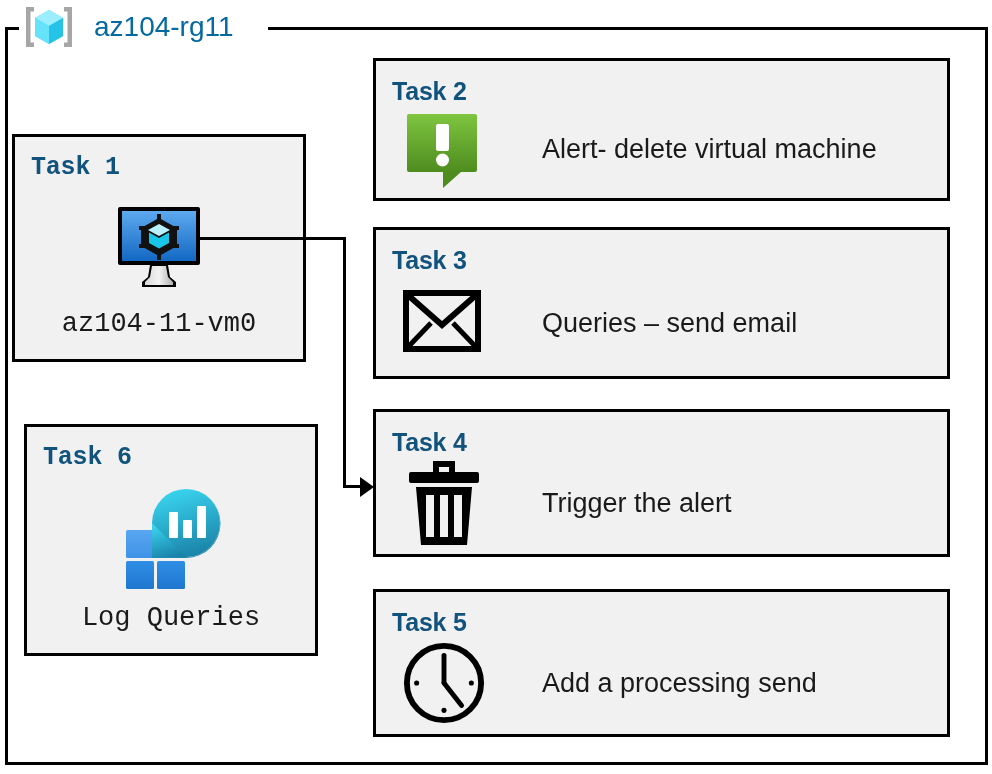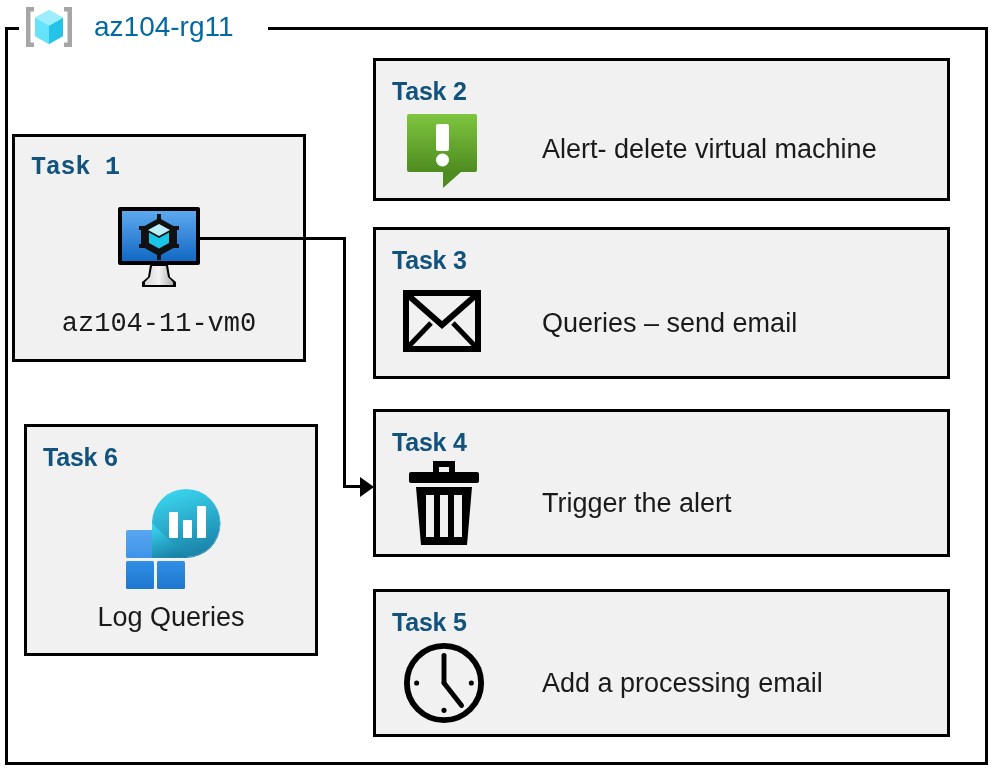--- a/index.html
+++ b/index.html
@@ -40,21 +40,21 @@
     letter-spacing:-0.2px;
     white-space:nowrap;
     margin-top:8px;
   }
   .card-label{
     font-size:27px;color:#1a1a1a;white-space:nowrap;
   }
 
   
   #card-task1{left:12px;top:134px;width:294px;height:228px;font-family:Liberation Mono, monospace;}
-  #card-task6{left:24px;top:424px;width:294px;height:232px;}
+  #card-task6{left:24px;top:424px;width:294px;height:232px;font-family:Liberation Mono, monospace;}
   .left-icon-wrap{
     position:absolute;left:0;top:60px;width:100%;height:100px;
     display:flex;align-items:center;justify-content:center;
   }
   .left-label{
     position:absolute;left:0;bottom:20px;width:100%;text-align:center;
   }
 
   
   #card-task2{left:373px;top:58px;width:577px;height:143px;}
@@ -244,21 +244,21 @@
         <svg width="86" height="86" viewBox="0 0 86 86" xmlns="http://www.w3.org/2000/svg">
           <circle cx="43" cy="43" r="38" fill="none" stroke="#000" stroke-width="6"></circle>
           <circle cx="43" cy="15" r="2.6" fill="#000"></circle>
           <circle cx="43" cy="71" r="2.6" fill="#000"></circle>
           <circle cx="15" cy="43" r="2.6" fill="#000"></circle>
           <circle cx="71" cy="43" r="2.6" fill="#000"></circle>
           <path d="M43 43 L43 17" stroke="#000" stroke-width="5" stroke-linecap="round" fill="none"></path>
           <path d="M43 43 L61 66" stroke="#000" stroke-width="5" stroke-linecap="round" fill="none"></path>
         </svg>
       </div>
-      <div class="card-label right-label">Add a processing email</div>
+      <div class="card-label right-label">Add a processing send</div>
     </div>
   </div>
 
   <div class="conn" id="conn-h1"></div>
   <div class="conn" id="conn-v"></div>
   <div class="conn" id="conn-h2"></div>
   <div id="conn-arrow"></div>
 
 </div>
 

